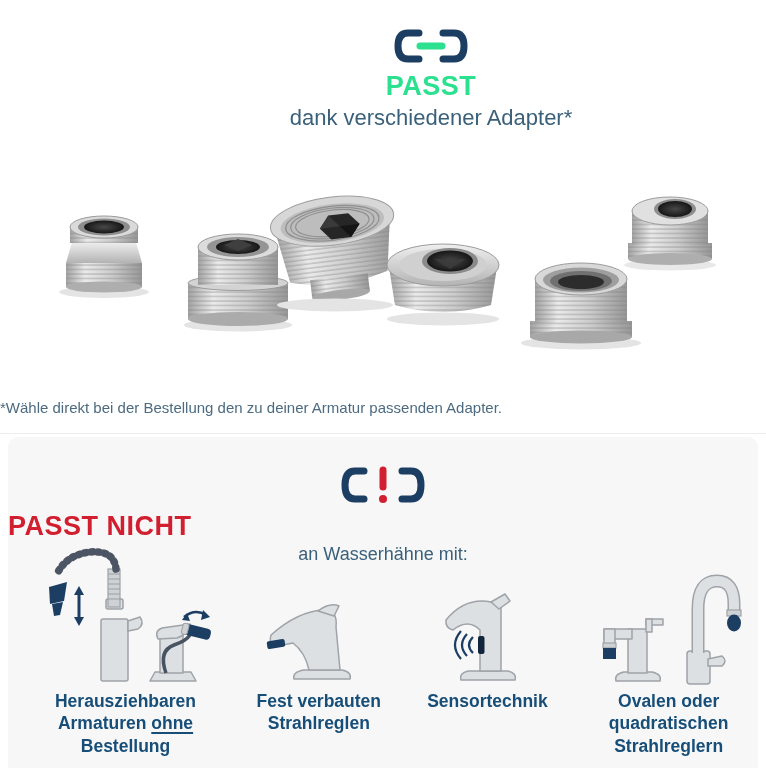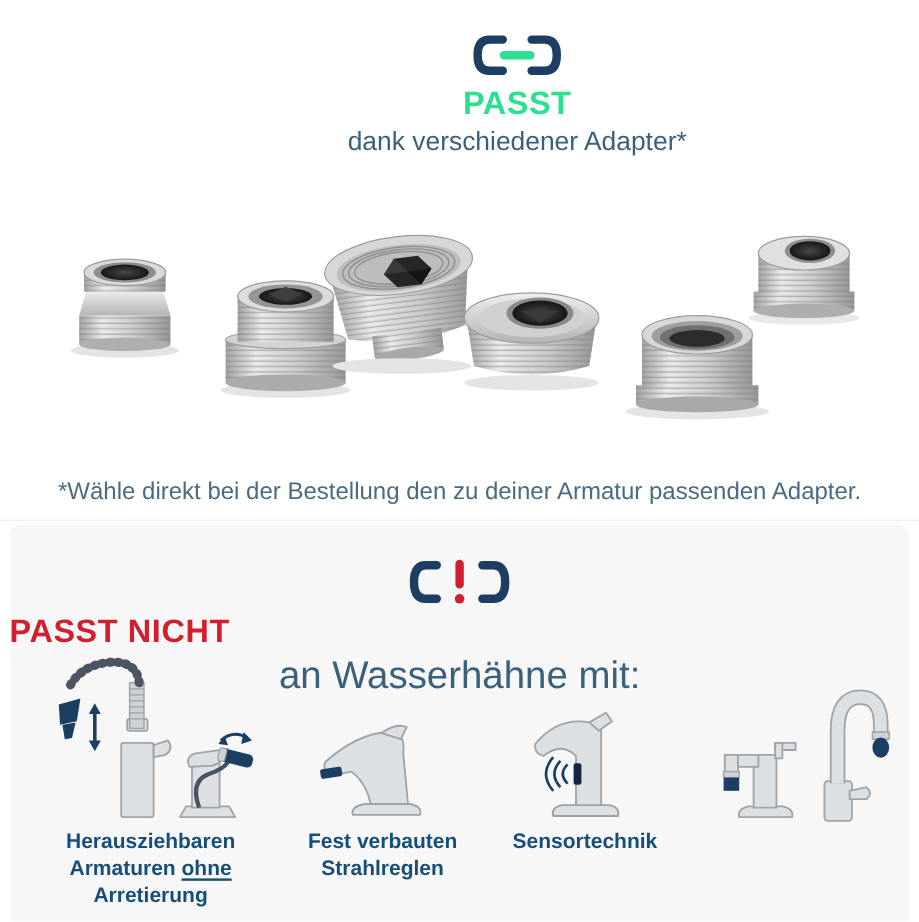--- a/index.html
+++ b/index.html
@@ -16,37 +16,37 @@
   .link-icon-wrap{margin-top:27px;text-align:center;}
   .fits-title{
     margin:6px 0 0 0;font-size:27px;font-weight:800;letter-spacing:.5px;
     color:#2BE08E;
   }
   .fits-subtitle{
     margin:3px 0 0 0;font-size:22px;font-weight:400;color:#3A607A;
   }
   .photo-wrap{position:absolute;top:165px;left:30px;width:706px;height:212px;}
   .footnote{
-    position:absolute;top:399px;left:0;width:766px;text-align:center;
-    font-size:20px;color:#4C6B80;
+    position:absolute;top:399px;left:0;width:766px;
+    font-size:15px;color:#4C6B80;
   }
   .divider{position:absolute;top:433px;left:0;width:766px;height:1px;background:#ececec;}
 
   
   .bottom-card{
     position:absolute;top:437px;left:8px;right:8px;bottom:0;
     background:#F7F7F8;border-radius:10px 10px 0 0;
   }
   .broken-icon-wrap{margin-top:26px;text-align:center;}
   .fitsnot-title{
     margin:4px 0 0 0;font-size:27px;font-weight:800;letter-spacing:.5px;
     color:#D11F2F;
   }
   .fitsnot-subtitle{
-    margin:2px 0 0 0;font-size:32px;font-weight:400;color:#3A607A;text-align:center;
+    margin:2px 0 0 0;font-size:18px;font-weight:400;color:#3A607A;text-align:center;
   }
   .cols{
     position:absolute;top:106px;left:30px;right:14px;
     display:flex;justify-content:space-between;gap:43px;
   }
   .col{display:flex;flex-direction:column;align-items:center;}
   .col-1{width:205px;} .col-2{width:150px;} .col-3{width:150px;} .col-4{width:180px;}
   .icon-box{height:142px;display:flex;align-items:flex-end;justify-content:center;}
   .col-label{
     margin-top:5px;font-size:17.5px;font-weight:700;color:#174E78;
@@ -234,21 +234,21 @@
           </g>
           <path d="M146 70 Q157 61 168 68" fill="none" stroke="#1C3E63" stroke-width="2.5"></path>
           <polygon class="navy" points="165,63 172,70 163,73"></polygon>
           <polygon class="navy" points="149,66 144,73 152,74"></polygon>
         </svg>
       </div>
       <div class="col-label">
         <span>Herausziehbaren</span><br>
         <span>Armaturen</span>
         <span class="ul">ohne</span><br>
-        <span>Arretierung</span>
+        <span>Bestellung</span>
       </div>
     </div>
 
     <div class="col col-3">
       <div class="icon-box">
         <svg width="125" height="100" viewBox="0 0 125 100">
           <path class="faucet" d="M38 94 H94 Q96 87 86 85 H48 Q36 87 38 94 Z"></path>
           <path class="faucet" d="M15 50 Q42 26 68 25 Q82 25 80 42 L84 85 L53 85 Q49 67 37 58 L22 61 Q12 61 15 50 Z"></path>
           <path class="faucet" d="M62 26 Q74 17 83 21 L78 31 Z"></path>
           <g transform="rotate(-9 20 59)">
@@ -293,16 +293,21 @@
           <rect x="9" y="91" width="13" height="11" fill="#1C3E63"></rect>
 
           <rect class="faucet" x="93" y="94" width="23" height="33" rx="3"></rect>
           <path d="M104 96 V52 Q104 24 123 24 Q140 24 140 47 L140 55" fill="none" stroke="#9ea3a8" stroke-width="13"></path>
           <path d="M104 96 V52 Q104 24 123 24 Q140 24 140 47 L140 55" fill="none" stroke="#dde0e3" stroke-width="10"></path>
           <rect x="133" y="53" width="14" height="6" fill="#cfd2d5" stroke="#9ea3a8" stroke-width="1.2"></rect>
           <ellipse cx="140" cy="66" rx="7" ry="8.5" fill="#1C3E63"></ellipse>
           <path class="faucet" d="M114 102 L128 99 Q134 104 128 109 L114 109 Z"></path>
         </svg>
       </div>
+      <div class="col-label">
+        <span>Ovalen oder</span><br>
+        <span>quadratischen</span><br>
+        <span>Strahlreglern</span>
+      </div>
     </div>
 
   </div>
 </div>
 
 </body></html>

